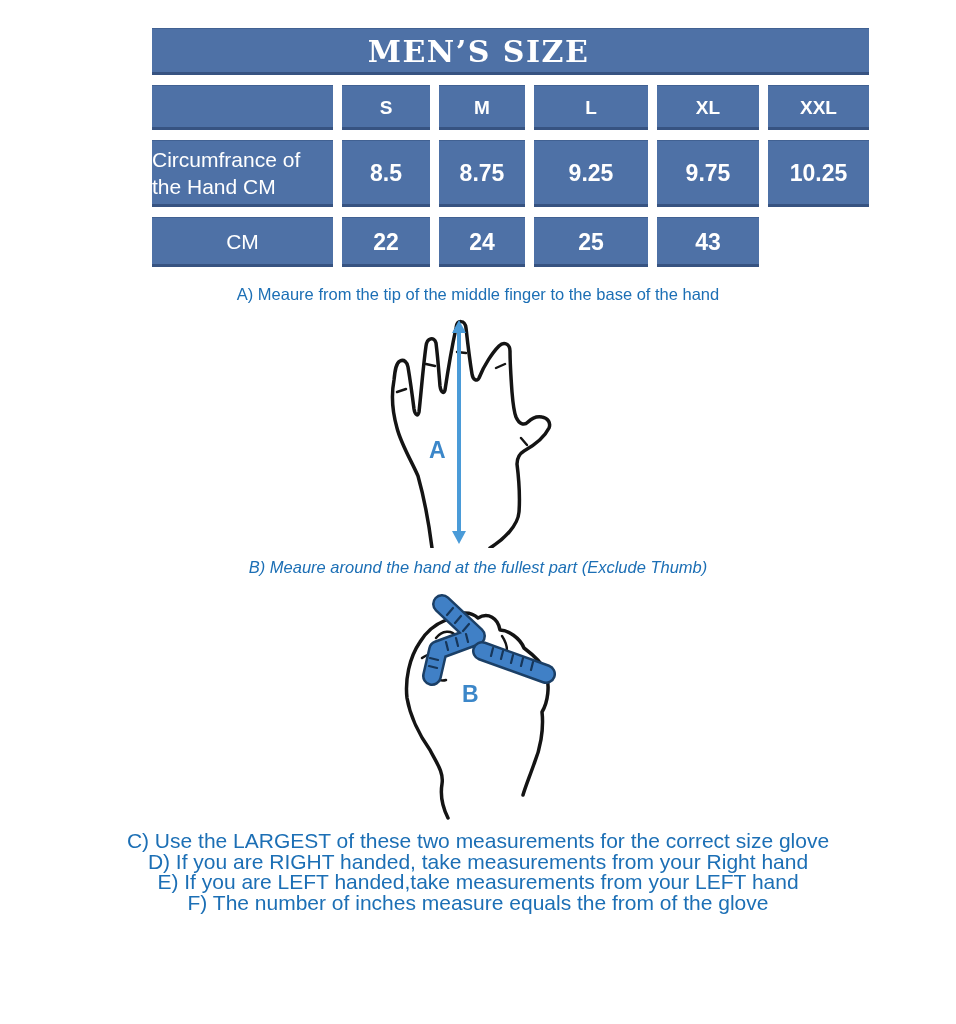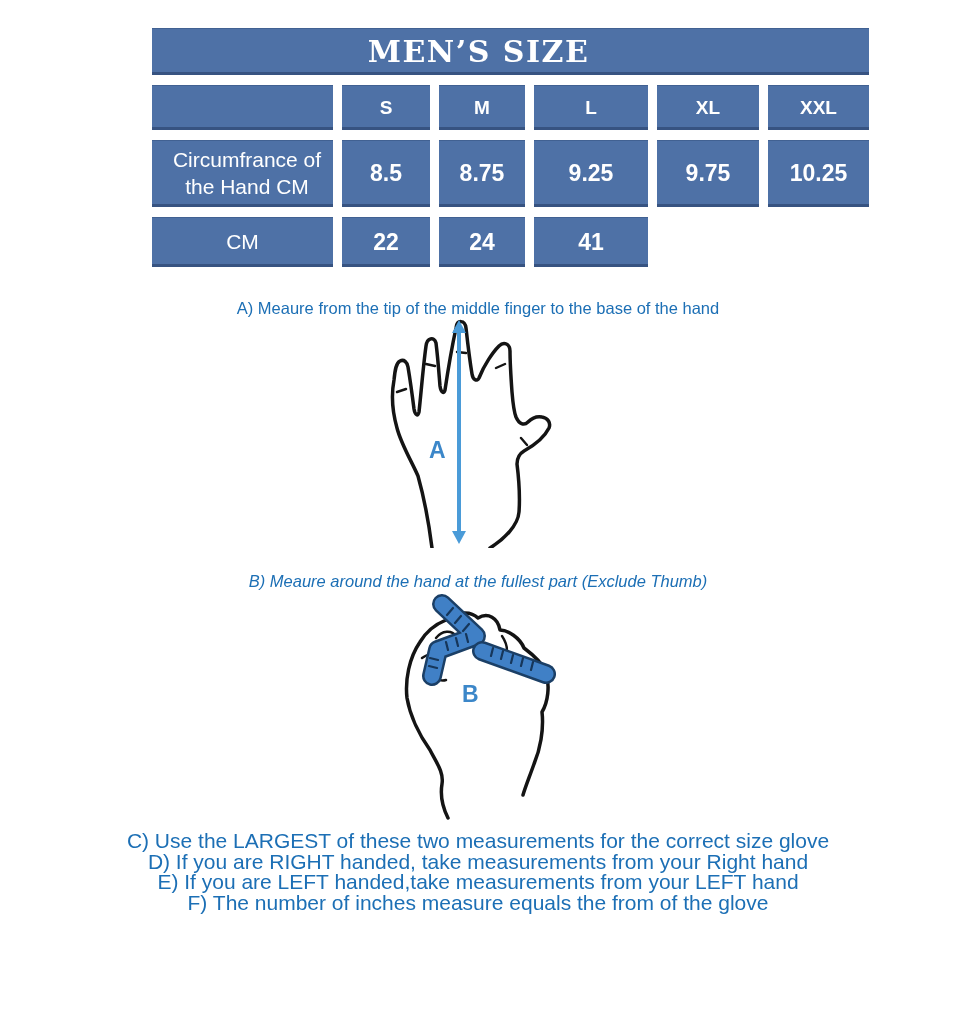--- a/index.html
+++ b/index.html
@@ -31,33 +31,32 @@
     font-family: "DejaVu Serif", serif;
     font-weight: bold;
     font-size: 30px;
     letter-spacing: 1.5px;
   }
   .cell.title span { transform: translateX(-32px); }
   .cell.colhead { font-weight: bold; font-size: 19px; }
   .cell.rowlabel { font-size: 21px; font-weight: 400; }
   .cell.rowlabel.left {
     justify-content: flex-start;
-    padding-left: 9px;
+    padding-left: 0;
     line-height: 1.24;
-    text-align: center;
+    text-align: left;
   }
   .cell.num { font-weight: bold; font-size: 23px; }
 
   
   .instr {
     position: absolute; left: 0; width: 956px;
     text-align: center;
     color: #1c6fb5;
     font-size: 16.5px;
-    margin-top: 14px;
   }
   .instr-a { top: 285px; }
   .instr-b { top: 558px; font-style: italic; }
   .notes {
     position: absolute; left: 0; top: 831px; width: 956px;
     text-align: center;
     color: #1c6fb5;
     font-size: 21px;
     line-height: 20.5px;
   }
@@ -95,21 +94,22 @@
     <div class="cell rowlabel left">Circumfrance of the Hand CM</div>
     <div class="cell num">8.5</div>
     <div class="cell num">8.75</div>
     <div class="cell num">9.25</div>
     <div class="cell num">9.75</div>
     <div class="cell num">10.25</div>
 
     <div class="cell rowlabel">CM</div>
     <div class="cell num">22</div>
     <div class="cell num">24</div>
-    <div class="cell num">41</div>
+    <div class="cell num">25</div>
+    <div class="cell num">43</div>
   </div>
 
   <div class="instr instr-a">A) Meaure from the tip of the middle finger to the base of the hand</div>
 
   <svg class="hand-a" width="172" height="232" viewBox="0 0 172 232" xmlns="http://www.w3.org/2000/svg">
     <path class="ink" d="M47 232 C44 208 40 185 33 160 C27 146 16 128 12 112 C8 98 6 80 9 64
          C10 54 11 47 15 45 C19 43 22 46 23 51 C25 63 27 77 29 93 C30 99 33 101 34 96
          C36 78 38 52 41 30 C42 22 49 20 51 27 C53 43 54 58 55 70 C56 77 59 78 60 74
          C63 54 68 26 71 12 C72 3 80 4 81 12 C83 30 85 46 87 58 C88 64 92 66 94 62
          C99 49 108 36 114 30 C119 25 125 28 125 35 C125 48 126 62 127 76

